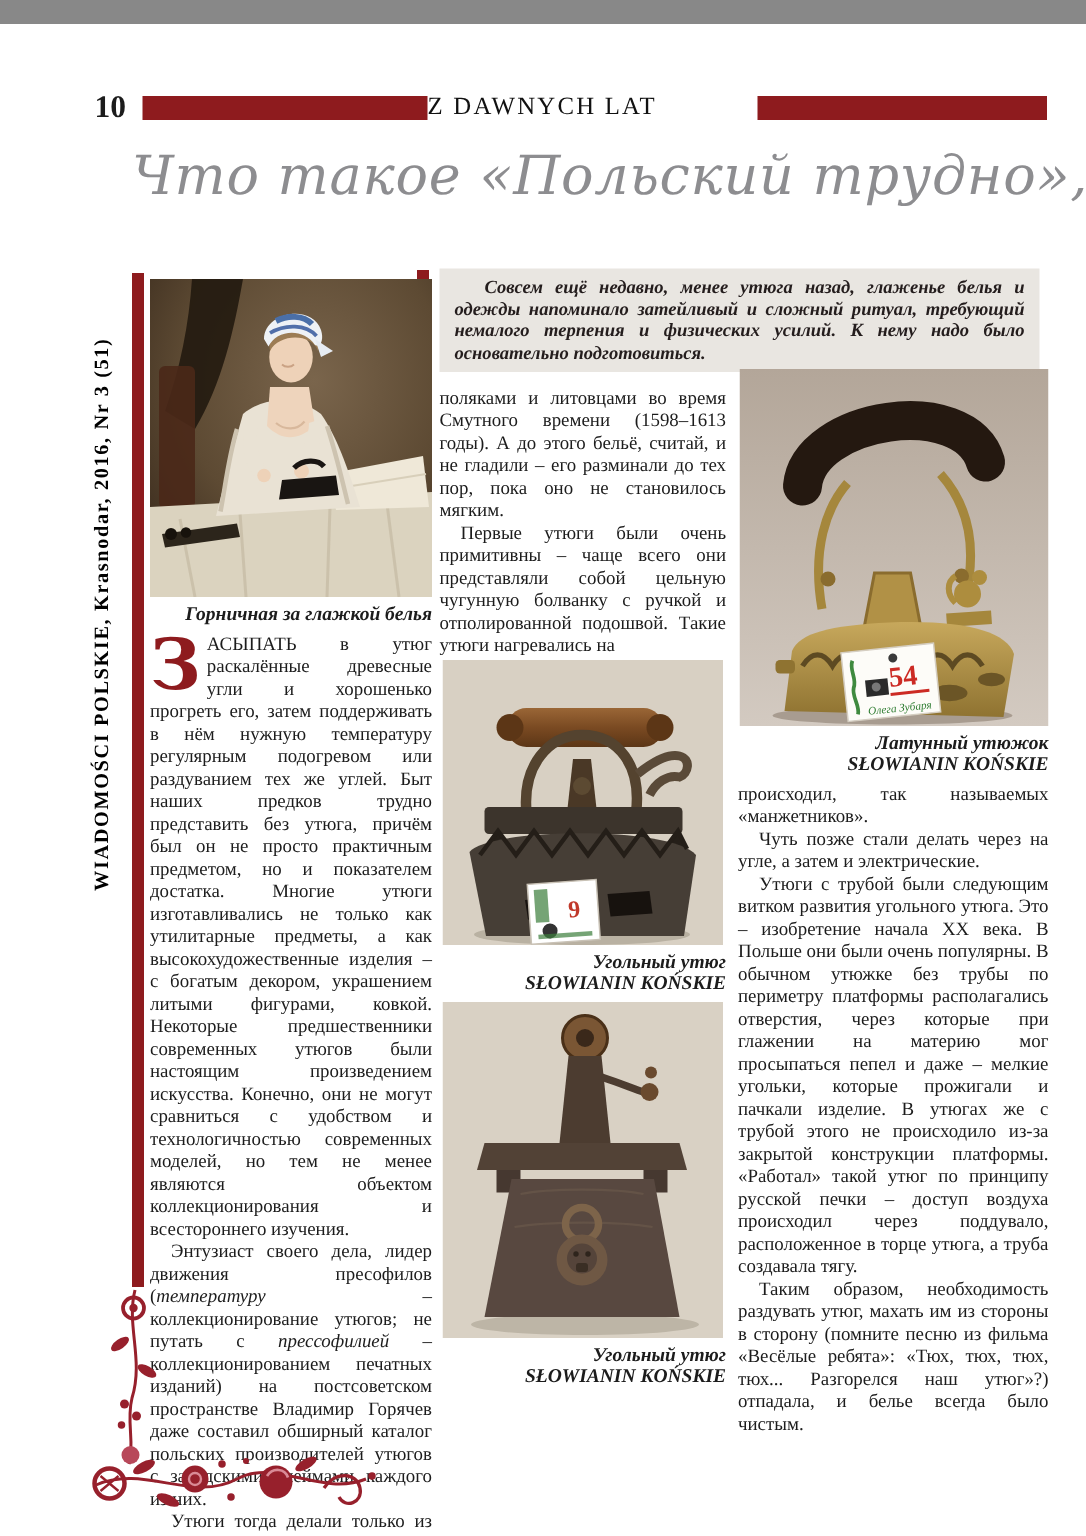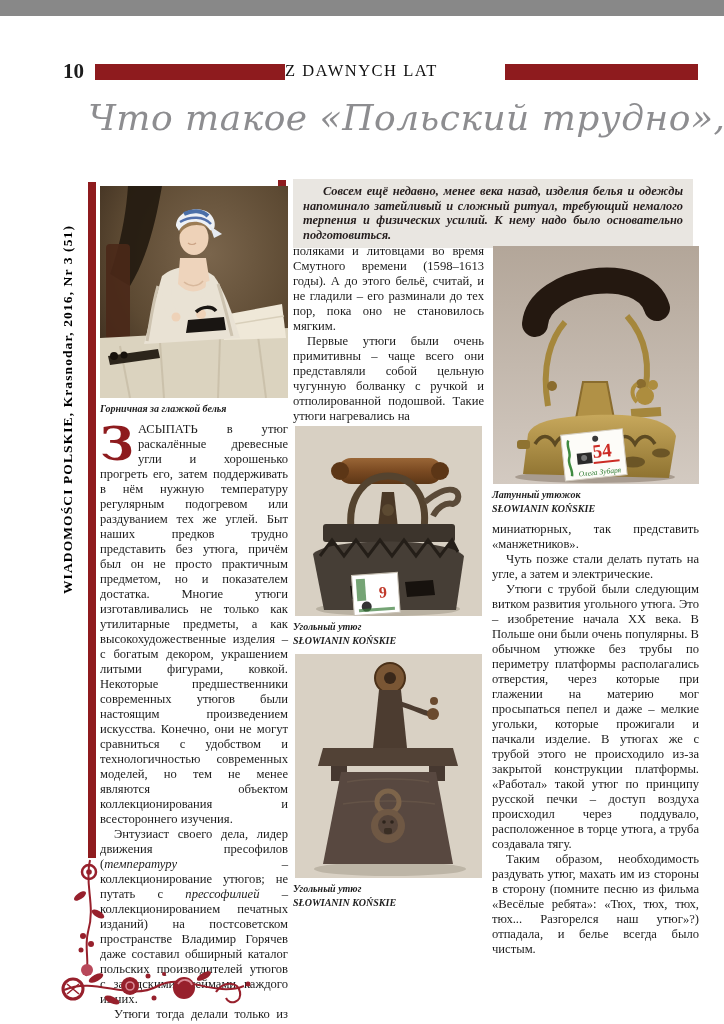--- a/index.html
+++ b/index.html
@@ -29,24 +29,24 @@
   .left-rule { position:absolute; left:88px; top:166px; width:8px; height:676px; background:#8e1b1e; }
   .lead-rule { position:absolute; left:278px; top:164px; width:8px; height:60px; background:#8e1b1e; }
   
   .lead-box { position:absolute; left:293px; top:163px; width:400px; background:#e9e6e1;
     padding:5px 10px 6px; font-weight:bold; font-style:italic; font-size:12.4px;
     line-height:14.6px; text-align:justify; color:#241d1d; }
   .lead-box p { text-indent:20px; }
   
   .col { position:absolute; font-size:12.6px; line-height:15px; text-align:justify; }
   .col1 { left:100px; top:168px; width:188px; }
-  .col2 { left:293px; top:228px; width:191px; }
+  .col2 { left:293px; top:242px; width:191px; }
   .col3 { left:492px; top:228px; width:207px; }
   .col p.ind { text-indent:14px; }
-  .caption { font-size:10px; font-weight:bold; font-style:italic; text-align:left;
+  .caption { font-size:13px; font-weight:bold; font-style:italic; text-align:right;
     line-height:14px; margin:4px 0 6px;font-family:Liberation Serif, serif; }
   .photo { display:block; margin:2px auto 2px; }
   .dropcap { float:left; font-family:"DejaVu Serif", serif; font-weight:bold; color:#8e1b1e;
     font-size:47px; line-height:38px; padding:3px 4px 0 0; }
   .ornament { position:absolute; left:56px; top:842px; }
 </style>
 </head>
 <body>
 
 <div class="page">
@@ -57,21 +57,21 @@
   <div class="hbar hbar-r"></div>
 
   <div class="article-title"><span class="t-gray">Что такое «Польский трудно»,</span><span class="t-black"> или</span></div>
 
   <div class="masthead">WIADOMOŚCI  POLSKIE, Krasnodar, 2016, Nr 3 (51)</div>
 
   <div class="left-rule"></div>
   <div class="lead-rule"></div>
 
   <div class="lead-box">
-    <p>Совсем ещё недавно, менее века назад, изделия белья и одежды напоминало затейливый и сложный ритуал, требующий немалого терпения и физических усилий. К нему надо было основательно подготовиться.</p>
+    <p>Совсем ещё недавно, менее утюга назад, глаженье белья и одежды напоминало затейливый и сложный ритуал, требующий немалого терпения и физических усилий. К нему надо было основательно подготовиться.</p>
   </div>
 
   <div class="col col1">
     <svg class="photo" width="188" height="212" viewBox="0 0 188 212">
       <defs>
         <radialGradient id="pg" cx="58%" cy="32%" r="78%">
           <stop offset="0" stop-color="#7a654c"></stop>
             <stop offset="0.6" stop-color="#5d4a33"></stop>
             <stop offset="1" stop-color="#3a2b1d"></stop>
         </radialGradient>
@@ -212,22 +212,22 @@
         <circle cx="104" cy="193" r="3" fill="#3a3a3a"></circle>
         <text x="100" y="212" font-size="19" font-weight="bold" fill="#cc2b24" font-family="Liberation Serif, serif">54</text>
         <rect x="100" y="216" width="26" height="2" fill="#cc2b24"></rect>
         <text x="84" y="229" font-size="7.5" font-style="italic" fill="#2f7d32" font-family="Liberation Serif, serif">Олега Зубаря</text>
       </g>
     </svg>
     <div class="caption">
       <div>Латунный утюжок</div>
       <div>SŁOWIANIN KOŃSKIE</div>
     </div>
-    <p>миниатюрных, так представить «манжетников».</p>
-    <p class="ind">Чуть позже стали делать путать на угле, а затем и электрические.</p>
+    <p>происходил, так называемых «манжетников».</p>
+    <p class="ind">Чуть позже стали делать через на угле, а затем и электрические.</p>
     <p class="ind">Утюги с трубой были следующим витком развития угольного утюга. Это – изобретение начала XX века. В Польше они были очень популярны. В обычном утюжке без трубы по периметру платформы располагались отверстия, через которые при глажении на материю мог просыпаться пепел и даже – мелкие угольки, которые прожигали и пачкали изделие. В утюгах же с трубой этого не происходило из-за закрытой конструкции платформы. «Работал» такой утюг по принципу русской печки – доступ воздуха происходил через поддувало, расположенное в торце утюга, а труба создавала тягу.</p>
     <p class="ind">Таким образом, необходимость раздувать утюг, махать им из стороны в сторону (помните песню из фильма «Весёлые ребята»: «Тюх, тюх, тюх, тюх... Разгорелся наш утюг»?) отпадала, и белье всегда было чистым.</p>
   </div>
 
   <svg class="ornament" width="196" height="182" viewBox="0 0 196 182">
     <g fill="none" stroke="#97202c" stroke-width="2">
       <path d="M34,2 C28,26 40,48 32,74 C28,90 34,104 30,118"></path>
       <path d="M8,132 C40,118 72,144 102,128 C128,114 158,140 188,128"></path>
     </g>
     <circle cx="33" cy="14" r="7" fill="none" stroke="#97202c" stroke-width="2.5"></circle>

